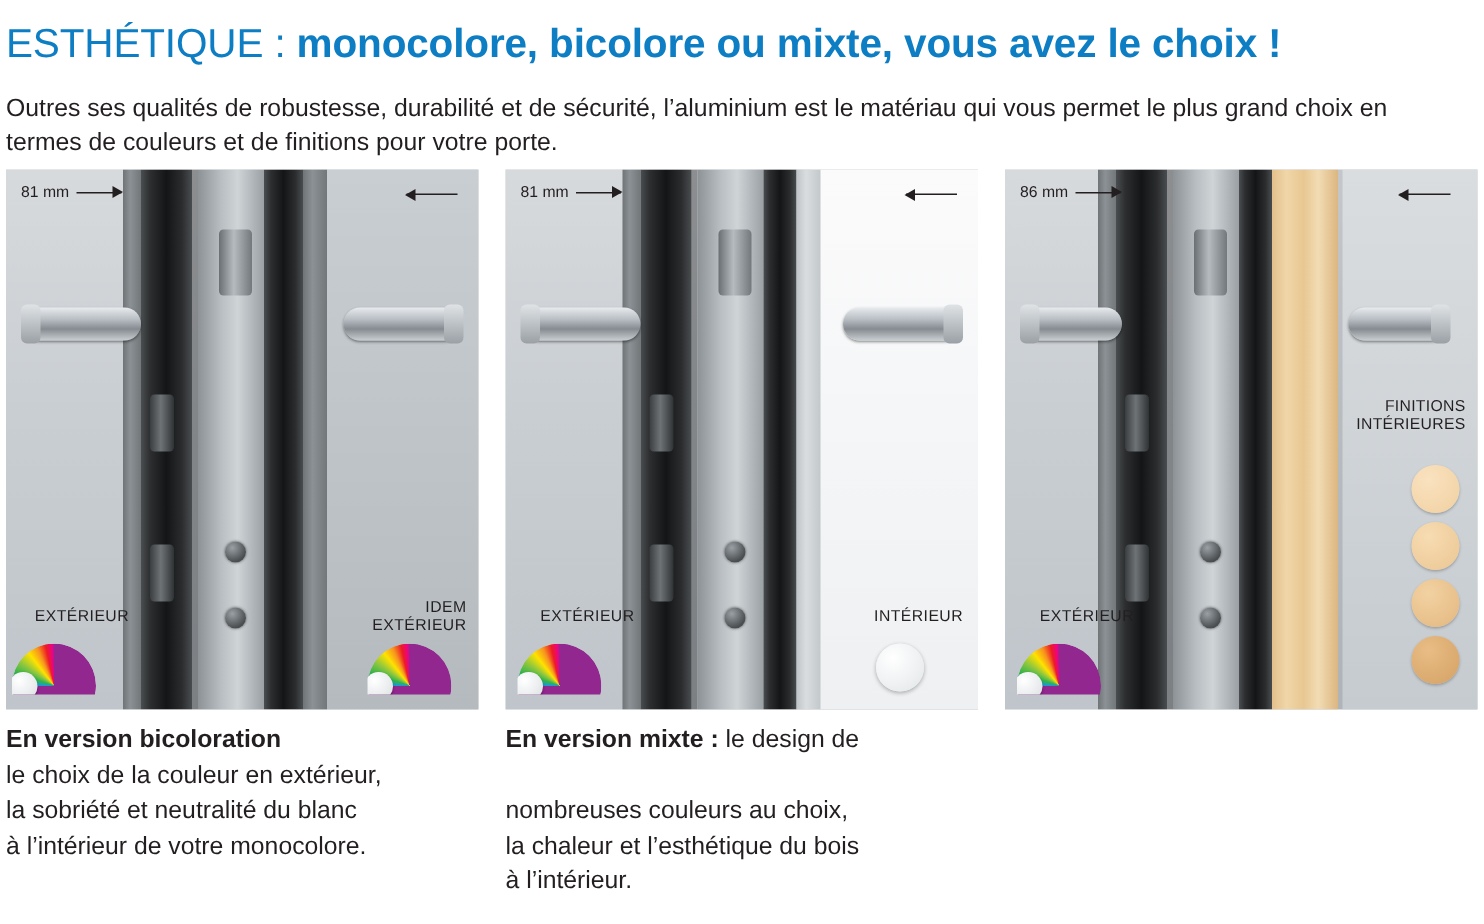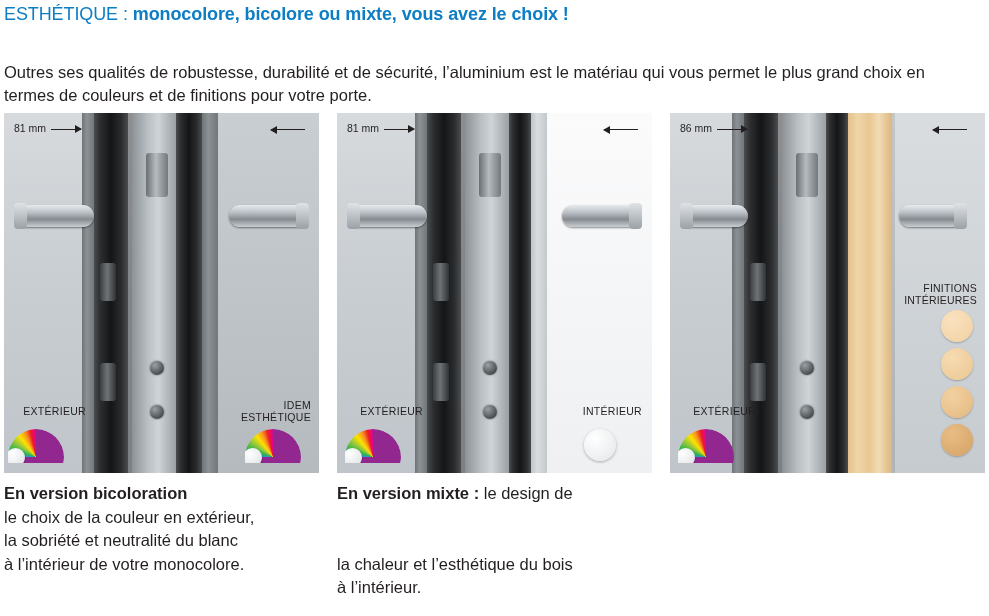--- a/index.html
+++ b/index.html
@@ -13,22 +13,22 @@
     font-family: "Liberation Sans", sans-serif;
     color: #231f20;
     overflow: hidden;
     position: relative;
   }
 
   
   .page-title {
     position: absolute;
     left: 4px;
-    top: 4px;
-    font-size: 18px;
+    top: 14px;
+    font-size: 27px;
     letter-spacing: -0.1px;
     white-space: nowrap;
   }
   .page-title .t-light {
     color: #0d7ec4;
     font-weight: 400;
   }
   .page-title .t-bold {
     color: #0d7ec4;
     font-weight: bold;
@@ -233,21 +233,21 @@
     width: 32px; height: 32px;
     border-radius: 50%;
     background: radial-gradient(circle at 35% 30%, #ffffff, #e8ebed 80%);
     box-shadow: 0 1px 3px rgba(0,0,0,.3);
   }
 
   
   .finitions-label {
     position: absolute;
     right: 8px;
-    top: 169px;
+    top: 152px;
     width: 110px;
     font-size: 10.5px;
     line-height: 12px;
     text-align: right;
     color: #231f20;
     letter-spacing: .2px;
   }
   .wood-dot {
     position: absolute;
     right: 12px;
@@ -310,21 +310,21 @@
         <div class="handle-cap" style="right:-2px;"></div>
       </div>
 
       <div class="measure" style="left:10px;top:9px;">
         <span>81 mm</span><span class="arrow-line"></span>
       </div>
       <div class="arrow-back" style="right:14px;top:16px;"></div>
 
       <div class="cap" style="left:2px;bottom:56px;width:80px;">EXTÉRIEUR</div>
       <div class="cap" style="right:8px;bottom:50px;width:80px;white-space:pre-line;">IDEM
-ESTHÉTIQUE</div>
+EXTÉRIEUR</div>
 
       <div class="fan" style="left:4px;bottom:10px;">
         <div class="arc"></div>
         <div class="ball"></div>
       </div>
       <div class="fan" style="right:18px;bottom:10px;">
         <div class="arc"></div>
         <div class="ball"></div>
       </div>
     </div>
@@ -426,17 +426,17 @@
   <div class="caption-col">
     <b>En version bicoloration</b><br>
     <span>le choix de la couleur en extérieur,</span><br>
     <span>la sobriété et neutralité du blanc</span><br>
     <span>à l’intérieur de votre monocolore.</span>
   </div>
 
   <div class="caption-col">
     <b>En version mixte :</b><span> le design de</span><br>
     <br>
-    <br>
+    <span>nombreuses couleurs au choix,</span><br>
     <span>la chaleur et l’esthétique du bois</span><br>
     <span>à l’intérieur.</span>
   </div>
 </div>
 
 </body></html>

